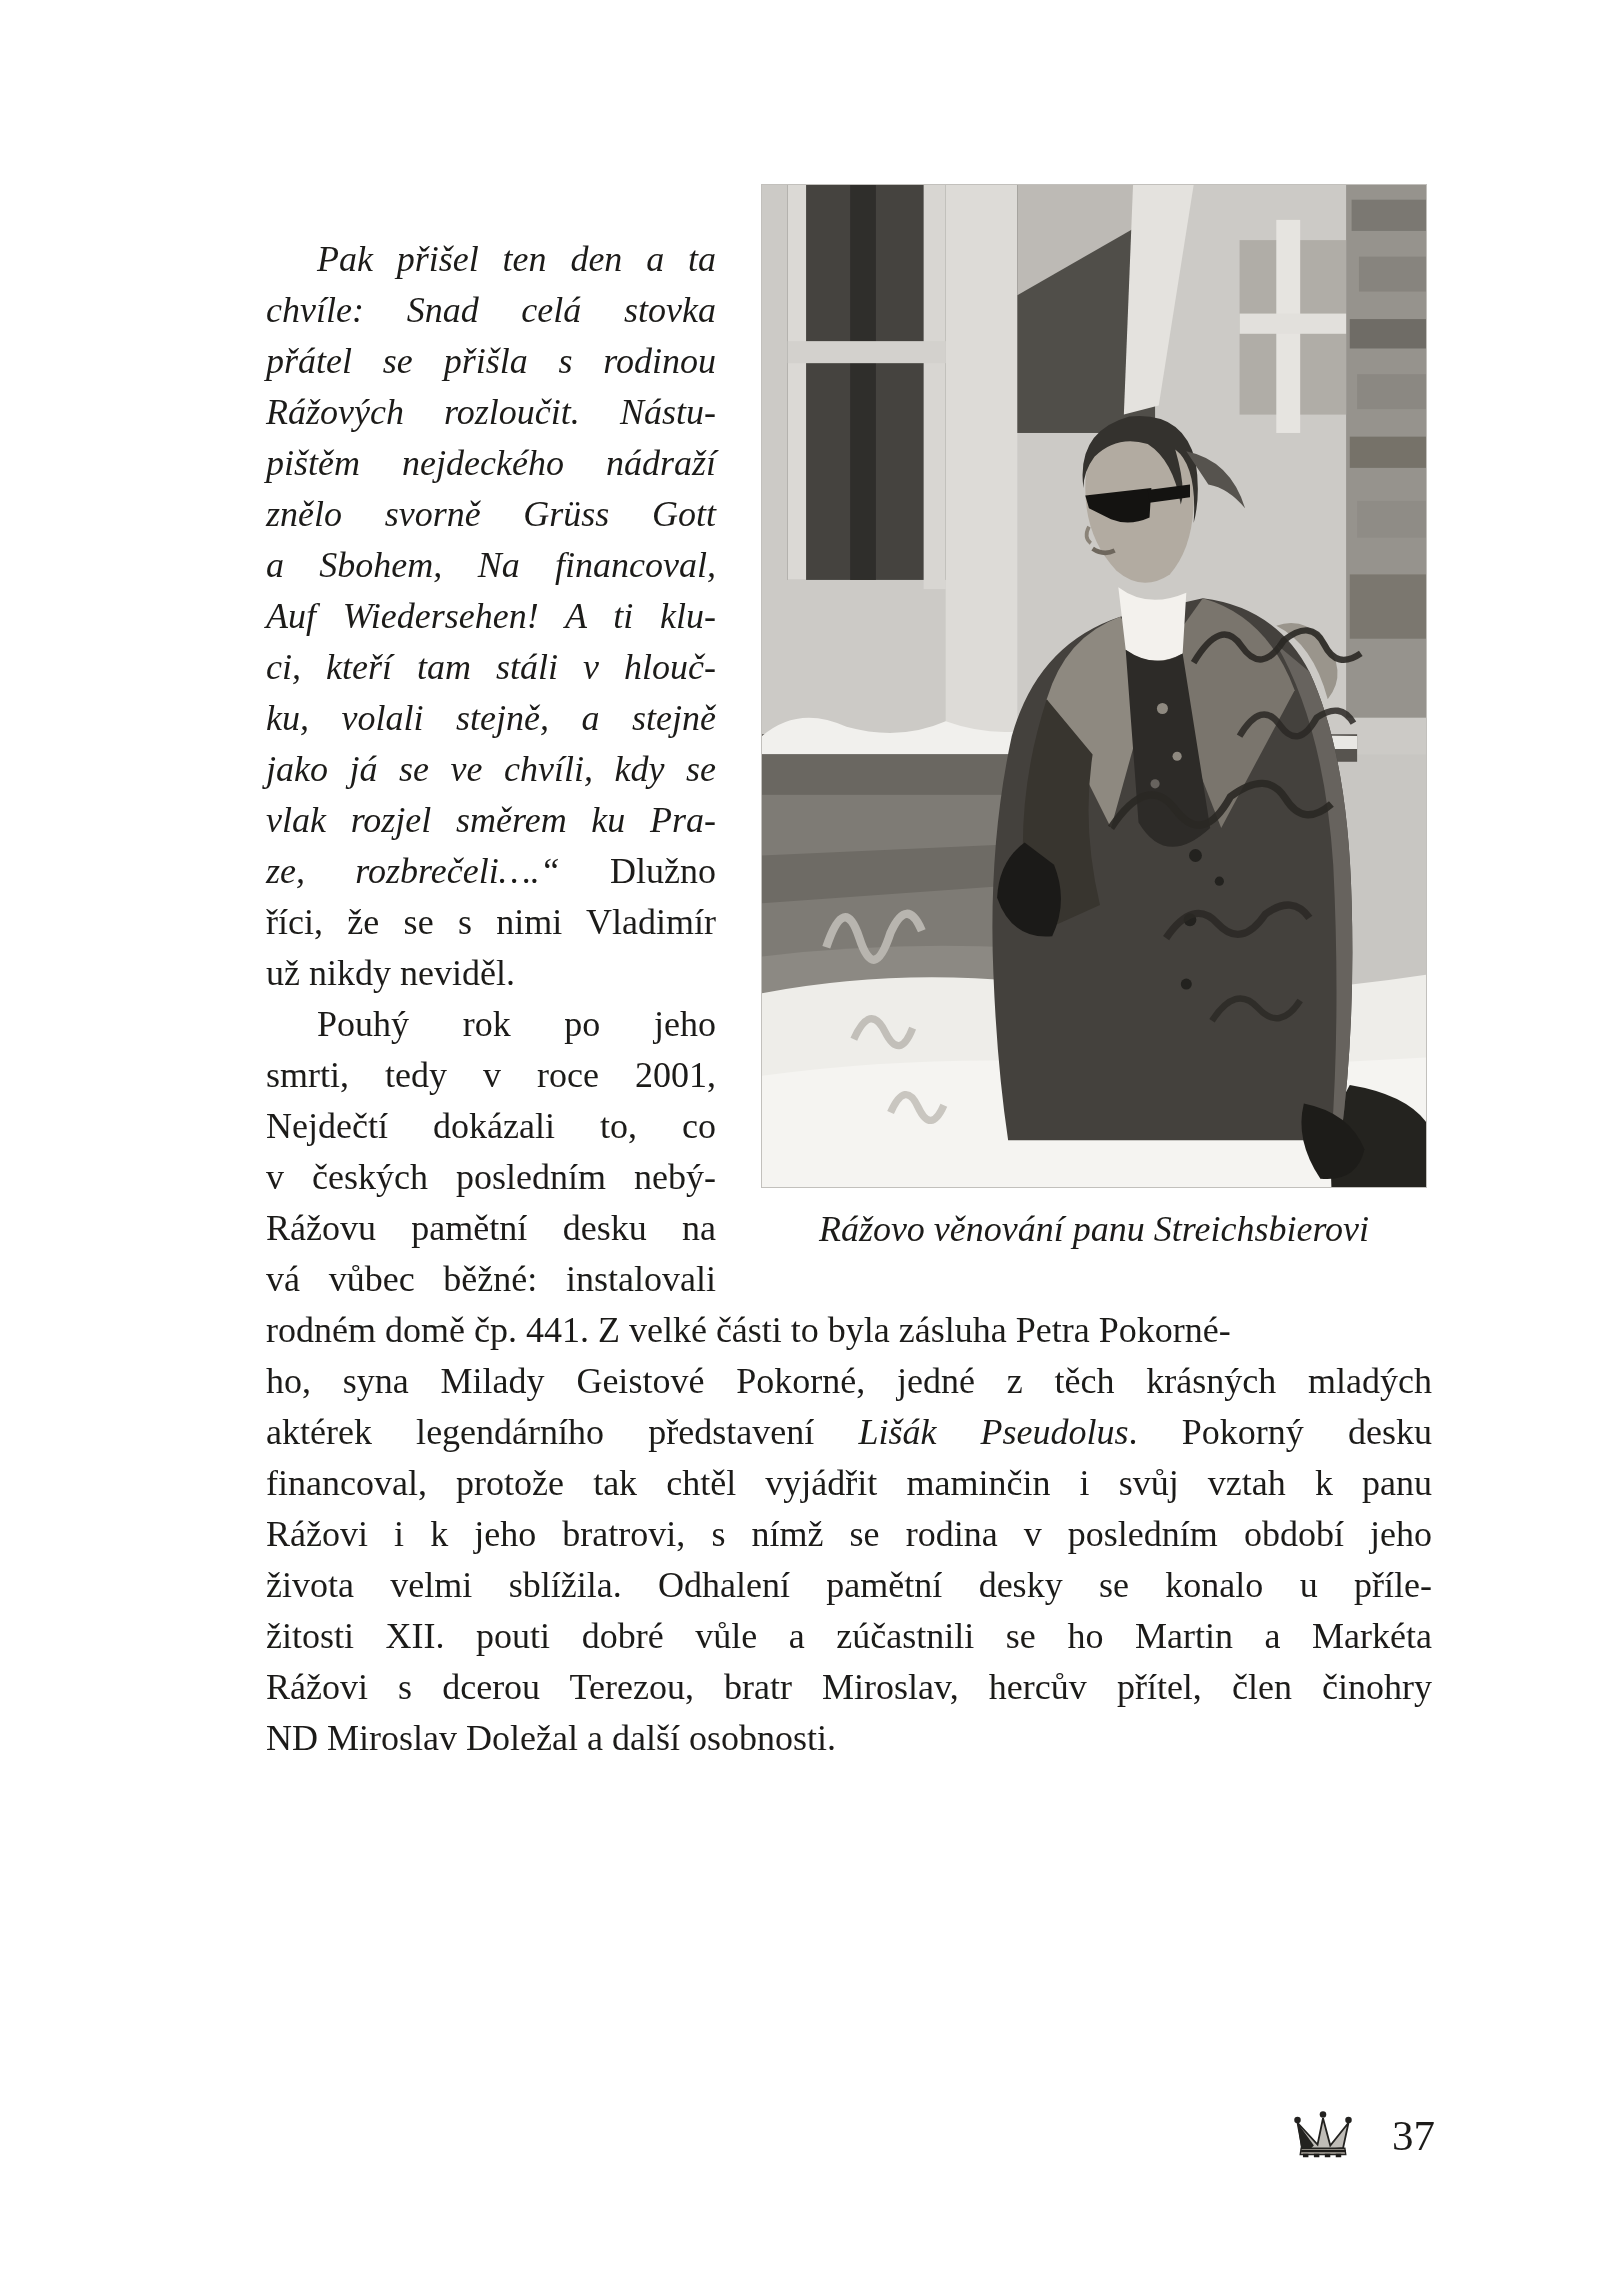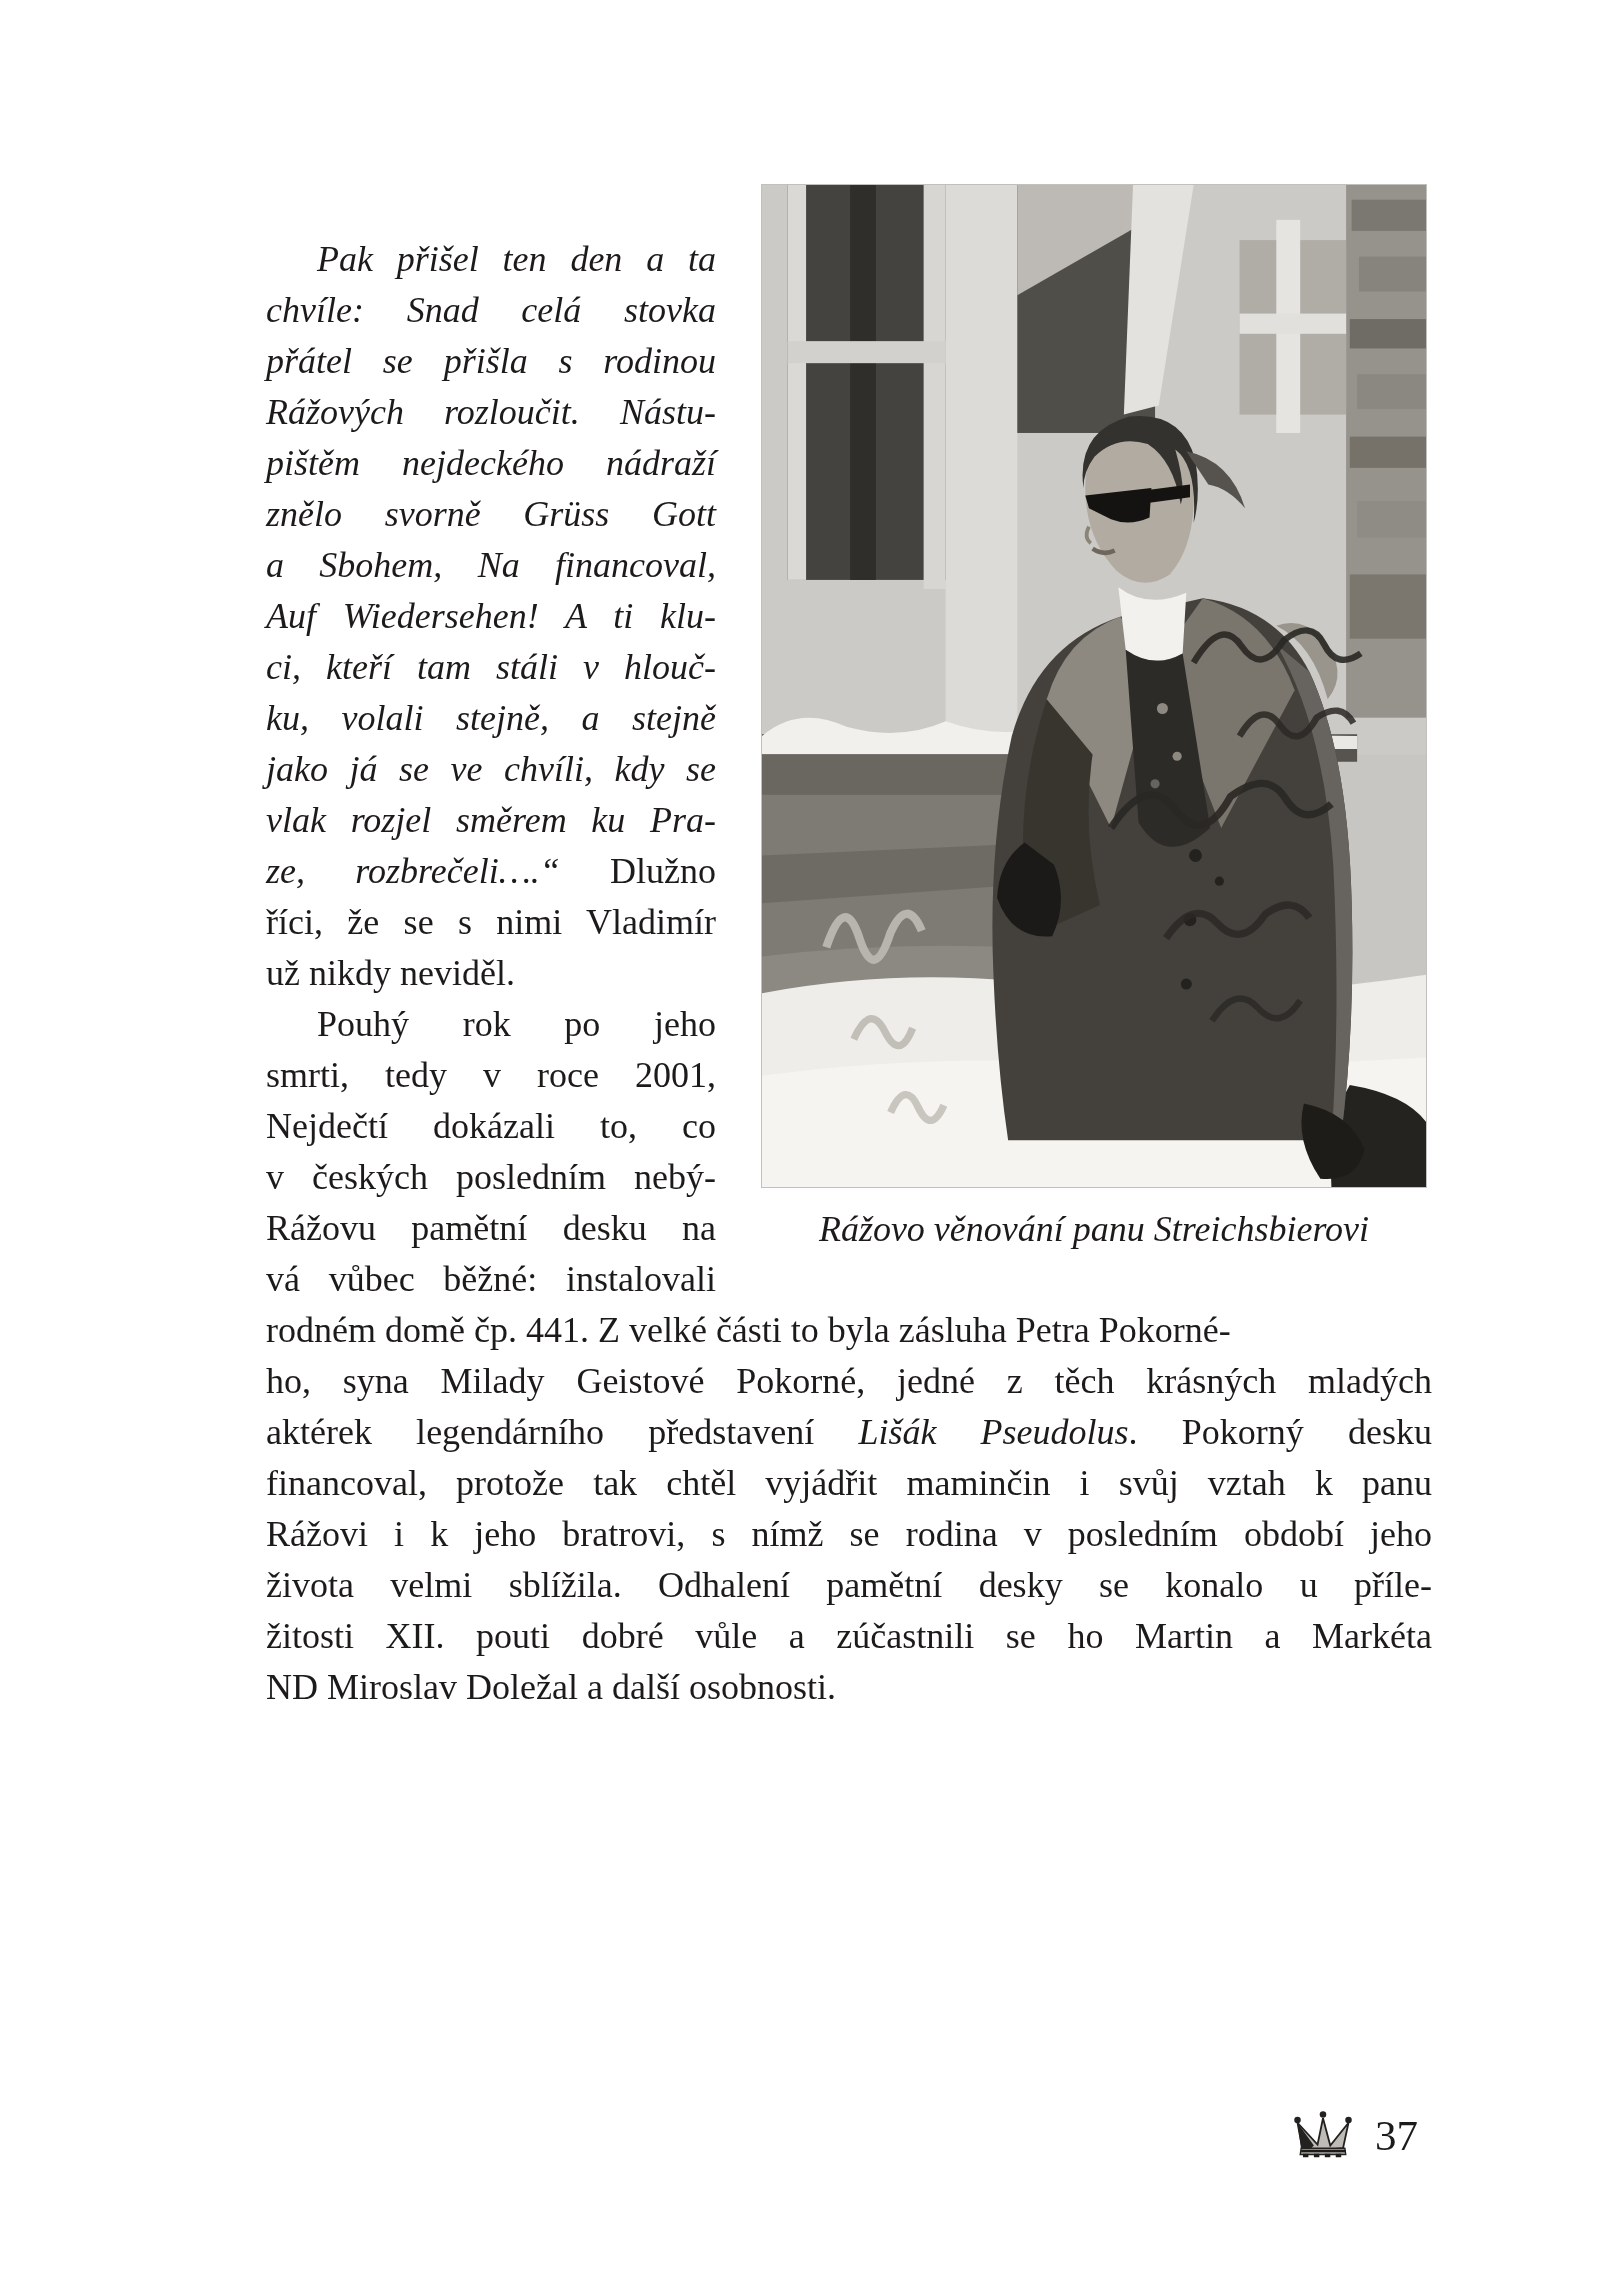--- a/index.html
+++ b/index.html
@@ -50,21 +50,21 @@
   }
   .tline.lastline { text-align-last: left; }
   .tline.indent { padding-left: 51px; }
   .run-italic { font-style: italic; }
   .footer {
     position: absolute;
     left: 1289px;
     top: 2110px;
     display: flex;
     align-items: flex-end;
-    gap: 18px;
+    gap: 35px;
   }
   .crown { width: 68px; height: 51px; }
   .crown svg { display: block; width: 100%; height: 100%; }
   .pagenum { font-size: 43px; line-height: 51px; }
 </style>
 </head>
 <body>
 
 <div class="page">
 
@@ -186,20 +186,21 @@
       <div class="tline"><span class="run-roman">v českých posledním nebý-</span></div>
       <div class="tline"><span class="run-roman">Rážovu pamětní desku na</span></div>
       <div class="tline"><span class="run-roman">vá vůbec běžné: instalovali</span></div>
       <div class="tline"><span class="run-roman">rodném domě čp. 441. Z velké části to byla zásluha Petra Pokorné-</span></div>
       <div class="tline"><span class="run-roman">ho, syna Milady Geistové Pokorné, jedné z těch krásných mladých</span></div>
       <div class="tline"><span class="run-roman">aktérek legendárního představení </span><span class="run-italic">Lišák Pseudolus</span><span class="run-roman">. Pokorný desku</span></div>
       <div class="tline"><span class="run-roman">financoval, protože tak chtěl vyjádřit maminčin i svůj vztah k panu</span></div>
       <div class="tline"><span class="run-roman">Rážovi i k jeho bratrovi, s nímž se rodina v posledním období jeho</span></div>
       <div class="tline"><span class="run-roman">života velmi sblížila. Odhalení pamětní desky se konalo u příle-</span></div>
       <div class="tline"><span class="run-roman">žitosti XII. pouti dobré vůle a zúčastnili se ho Martin a Markéta</span></div>
+      <div class="tline"><span class="run-roman">Rážovi s dcerou Terezou, bratr Miroslav, hercův přítel, člen činohry</span></div>
       <div class="tline lastline"><span class="run-roman">ND Miroslav Doležal a další osobnosti.</span></div>
     </div>
 
   <div class="footer">
     <span class="crown">
       <svg viewBox="0 0 74 56">
         <circle cx="9" cy="11" r="3.6" fill="#232220"></circle>
         <circle cx="37" cy="5" r="3.6" fill="#232220"></circle>
         <circle cx="65" cy="11" r="3.6" fill="#232220"></circle>
         <polygon points="9,14 31,38 37,9 45,39 65,14 59,42 15,46" fill="#bfbcb7" stroke="#232220" stroke-width="2"></polygon>

